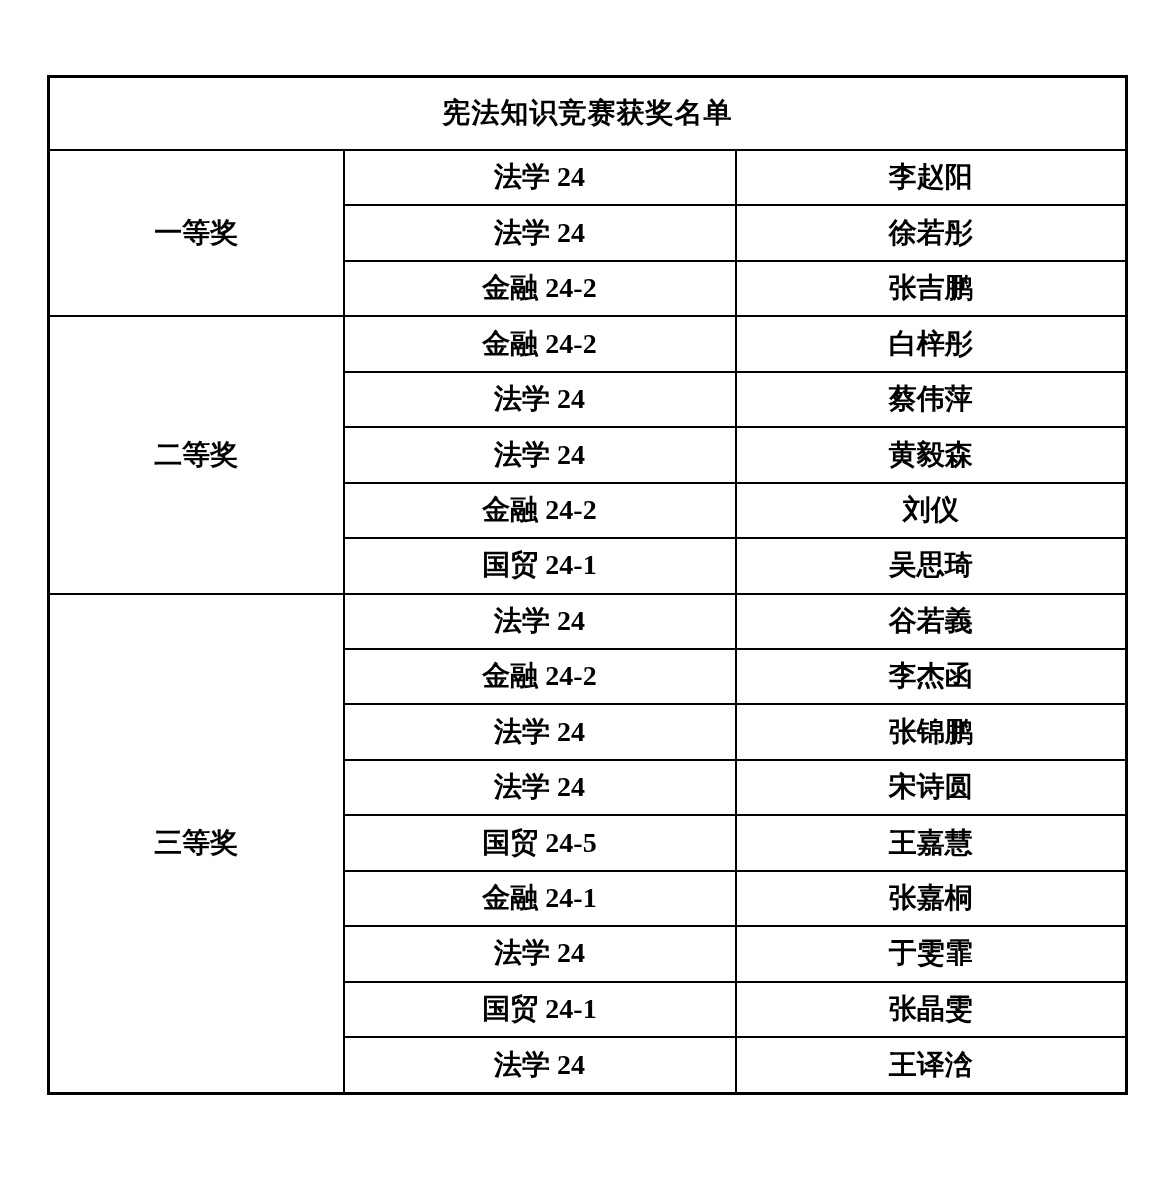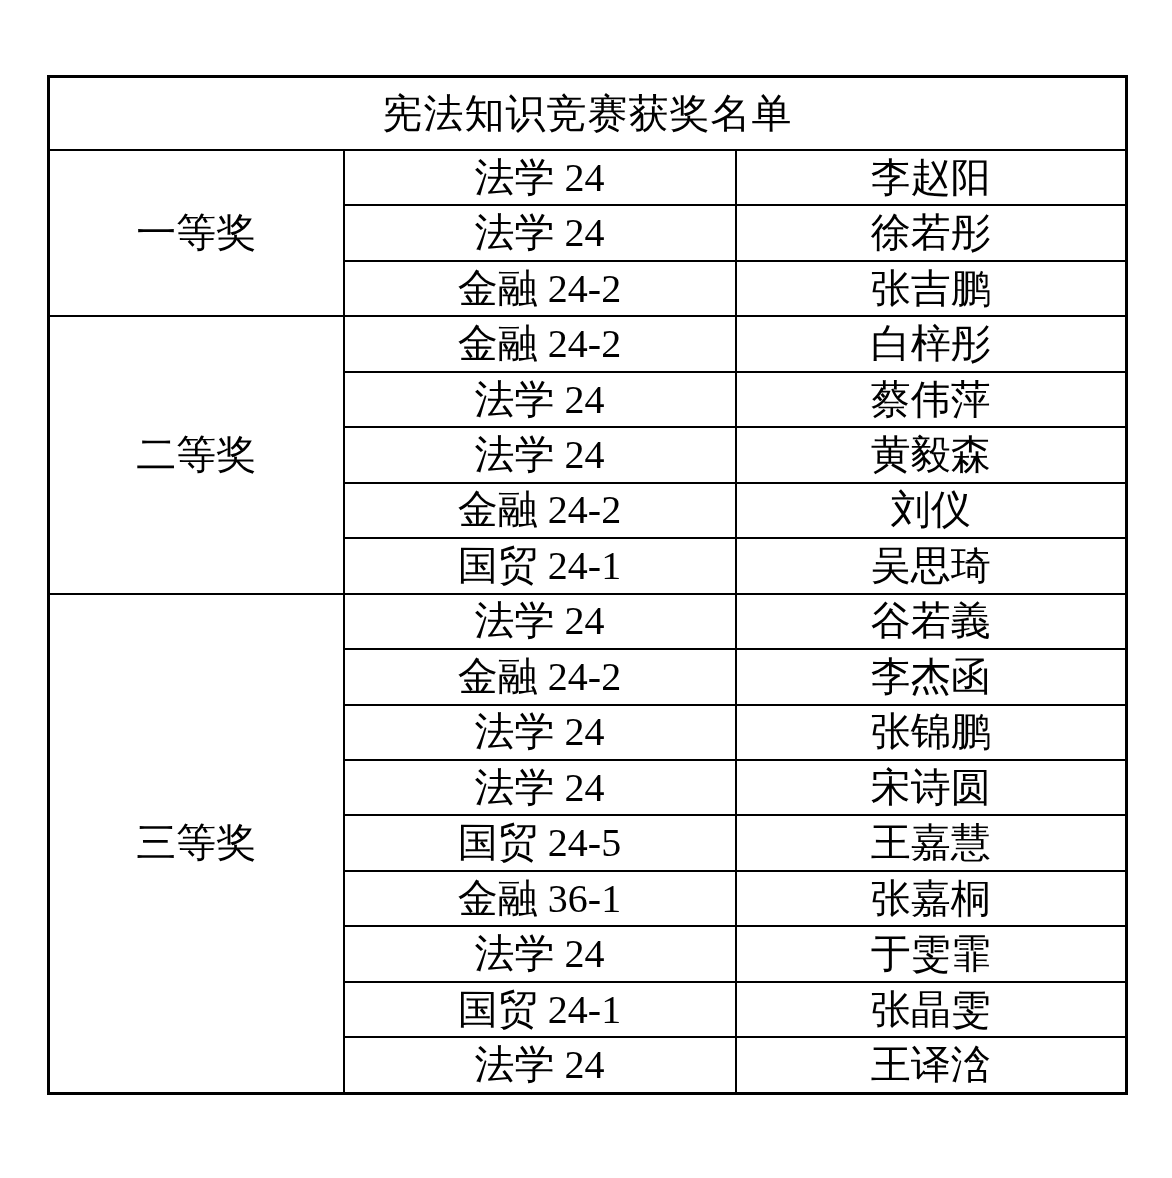--- a/index.html
+++ b/index.html
@@ -23,22 +23,22 @@
     width: 1078px;
     height: 1020px;
     border-collapse: collapse;
     table-layout: fixed;
     border: 3px solid #000000;
   }
   table.award td {
     border: 2px solid #000000;
     text-align: center;
     vertical-align: middle;
-    font-weight: normal;
-    font-size: 40px;
+    font-weight: bold;
+    font-size: 28px;
     line-height: 1.1;
     padding: 0;
     white-space: nowrap;
     overflow: hidden;
   }
   td.title-cell {
     height: 71px;
     font-size: 35px;
     letter-spacing: 1px;
   }
@@ -112,21 +112,21 @@
       </tr>
       <tr>
         <td>法学 24</td>
         <td>宋诗圆</td>
       </tr>
       <tr>
         <td>国贸 24-5</td>
         <td>王嘉慧</td>
       </tr>
       <tr>
-        <td>金融 36-1</td>
+        <td>金融 24-1</td>
         <td>张嘉桐</td>
       </tr>
       <tr>
         <td>法学 24</td>
         <td>于雯霏</td>
       </tr>
       <tr>
         <td>国贸 24-1</td>
         <td>张晶雯</td>
       </tr>

